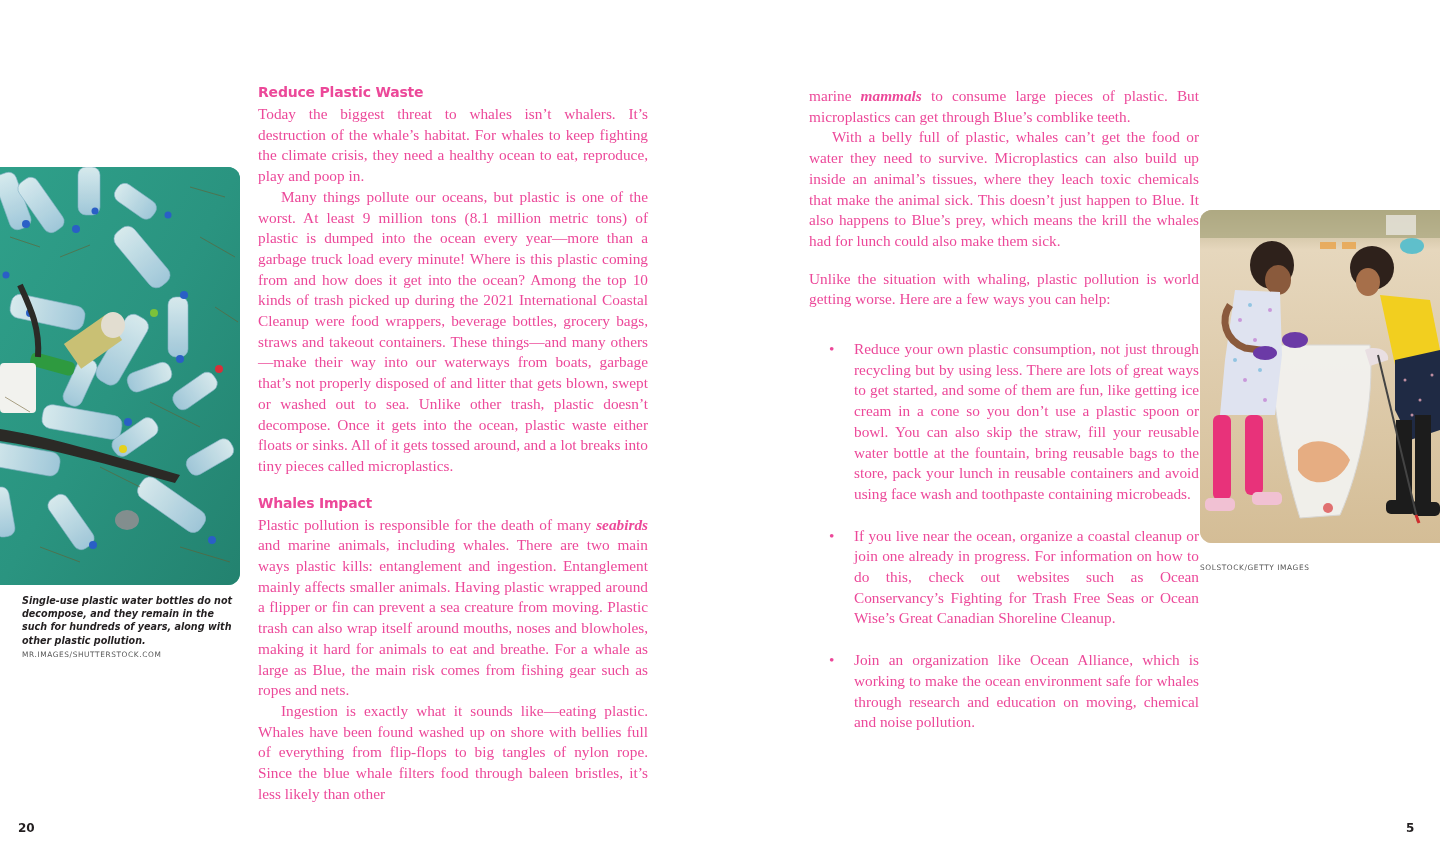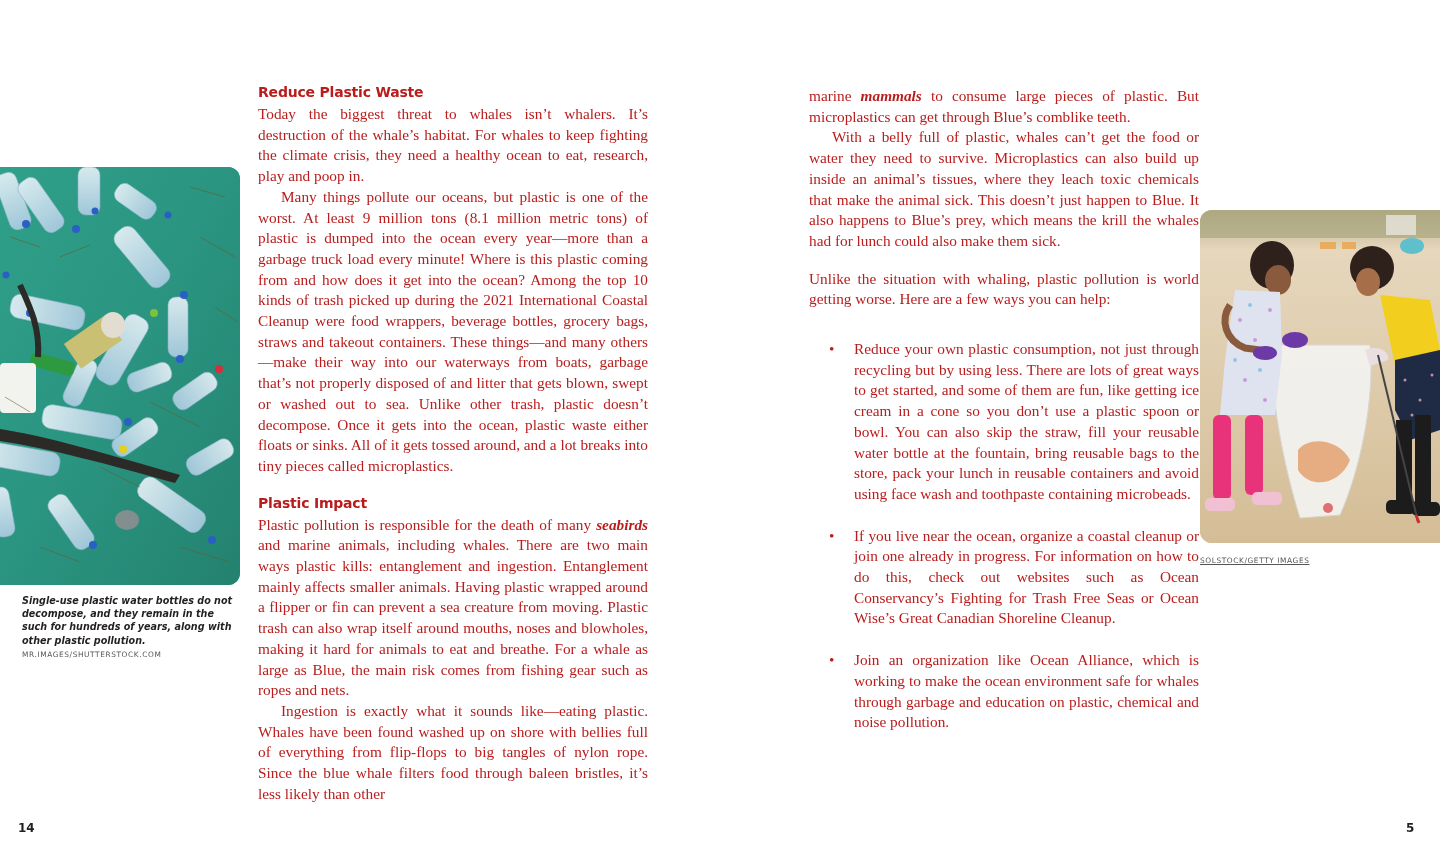--- a/index.html
+++ b/index.html
@@ -1,18 +1,18 @@
 <!DOCTYPE html>
 <html><head>
   <meta charset="utf-8">
   <style>
     html, body { margin: 0; padding: 0; background: #ffffff; }
     body { width: 1440px; height: 855px; position: relative; overflow: hidden; color: #231f20; }
 
-    .col { position: absolute; font-family: "Liberation Serif", "DejaVu Serif", serif; font-size: 15.3px; line-height: 20.7px; text-align: justify; color: #b91c1c; }
+    .col { position: absolute; font-family: "Liberation Serif", "DejaVu Serif", serif; font-size: 15.3px; line-height: 20.7px; text-align: justify; color: #ec4899; }
     .col-left { left: 258px; top: 83px; width: 390px; }
     .col-right { left: 793px; top: 86px; width: 390px; margin-left: 16px; }
 
     .heading { font-family: "DejaVu Sans", "Liberation Sans", sans-serif; font-weight: bold; font-size: 14px; letter-spacing: -0.2px; margin: 0 0 3px 0; line-height: 18px; }
     .p { margin: 0; }
     .indent { text-indent: 23px; }
     .gap { height: 17px; }
     .para-end { text-align-last: left; }
 
     .bullets { list-style: none; margin: 0; padding: 0; }
@@ -21,21 +21,21 @@
     .first-bullet { margin-top: 29px; }
 
     .photo { position: absolute; overflow: hidden; }
     .photo-left { left: 0; top: 167px; width: 240px; height: 418px; border-radius: 0 12px 12px 0; background: #2e9a86; }
     .photo-right { left: 1200px; top: 210px; width: 240px; height: 333px; border-radius: 12px 0 0 12px; background: #d9c5a6; }
 
     .caption { position: absolute; font-family: "DejaVu Sans", "Liberation Sans", sans-serif; font-style: italic; font-weight: bold; font-size: 9.6px; line-height: 13.2px; color: #231f20; }
     .caption-left { left: 22px; top: 594px; width: 215px; }
     .caption-right { left: 1200px; top: 553px; width: 238px; }
     .credit { font-style: normal; font-weight: normal; font-size: 7.4px; letter-spacing: 0.6px; color: #555; }
-    .credit-block { display: block; margin-top: 1px; text-decoration: underline; }
+    .credit-block { display: block; margin-top: 8px; }
 
     .page-num { position: absolute; top: 821px; font-family: "DejaVu Sans", "Liberation Sans", sans-serif; font-weight: bold; font-size: 12px; color: #231f20; }
     .pn-left { left: 18px; }
     .pn-right { left: 1406px; }
   </style>
 </head>
 <body>
 
 <div class="photo photo-left">
   <svg width="240" height="418" viewBox="0 0 240 418" xmlns="http://www.w3.org/2000/svg">
@@ -109,37 +109,37 @@
   </svg>
 </div>
 
 <div class="caption caption-left">
   <span>Single-use plastic water bottles do not decompose, and they remain in the such for hundreds of years, along with other plastic pollution.</span>
   <span class="credit">MR.IMAGES/SHUTTERSTOCK.COM</span>
 </div>
 
 <div class="col col-left">
   <h2 class="heading">Reduce Plastic Waste</h2>
-  <p class="p para-end">Today the biggest threat to whales isn’t whalers. It’s destruction of the whale’s habitat. For whales to keep fighting the climate crisis, they need a healthy ocean to eat, research, play and poop in.</p>
+  <p class="p para-end">Today the biggest threat to whales isn’t whalers. It’s destruction of the whale’s habitat. For whales to keep fighting the climate crisis, they need a healthy ocean to eat, reproduce, play and poop in.</p>
   <p class="p indent para-end">Many things pollute our oceans, but plastic is one of the worst. At least 9 million tons (8.1 million metric tons) of plastic is dumped into the ocean every year—more than a garbage truck load every minute! Where is this plastic coming from and how does it get into the ocean? Among the top 10 kinds of trash picked up during the 2021 International Coastal Cleanup were food wrappers, beverage bottles, grocery bags, straws and takeout containers. These things—and many others—make their way into our waterways from boats, garbage that’s not properly disposed of and litter that gets blown, swept or washed out to sea. Unlike other trash, plastic doesn’t decompose. Once it gets into the ocean, plastic waste either floats or sinks. All of it gets tossed around, and a lot breaks into tiny pieces called microplastics.</p>
   <div class="gap"></div>
-  <h2 class="heading">Plastic Impact</h2>
+  <h2 class="heading">Whales Impact</h2>
   <p class="p para-end"><span>Plastic pollution is responsible for the death of many </span><b><i>seabirds</i></b><span> and marine animals, including whales. There are two main ways plastic kills: entanglement and ingestion. Entanglement mainly affects smaller animals. Having plastic wrapped around a flipper or fin can prevent a sea creature from moving. Plastic trash can also wrap itself around mouths, noses and blowholes, making it hard for animals to eat and breathe. For a whale as large as Blue, the main risk comes from fishing gear such as ropes and nets.</span></p>
   <p class="p indent">Ingestion is exactly what it sounds like—eating plastic. Whales have been found washed up on shore with bellies full of everything from flip-flops to big tangles of nylon rope. Since the blue whale filters food through baleen bristles, it’s less likely than other</p>
 </div>
 
 <div class="col col-right">
   <p class="p para-end"><span>marine </span><b><i>mammals</i></b><span> to consume large pieces of plastic. But microplastics can get through Blue’s comblike teeth.</span></p>
   <p class="p indent para-end">With a belly full of plastic, whales can’t get the food or water they need to survive. Microplastics can also build up inside an animal’s tissues, where they leach toxic chemicals that make the animal sick. This doesn’t just happen to Blue. It also happens to Blue’s prey, which means the krill the whales had for lunch could also make them sick.</p>
   <div class="gap"></div>
   <p class="p para-end">Unlike the situation with whaling, plastic pollution is world getting worse. Here are a few ways you can help:</p>
   <ul class="bullets">
     <li class="bullet first-bullet para-end"><span class="dot">•</span><span>Reduce your own plastic consumption, not just through recycling but by using less. There are lots of great ways to get started, and some of them are fun, like getting ice cream in a cone so you don’t use a plastic spoon or bowl. You can also skip the straw, fill your reusable water bottle at the fountain, bring reusable bags to the store, pack your lunch in reusable containers and avoid using face wash and toothpaste containing microbeads.</span></li>
     <li class="bullet para-end"><span class="dot">•</span><span>If you live near the ocean, organize a coastal cleanup or join one already in progress. For information on how to do this, check out websites such as Ocean Conservancy’s Fighting for Trash Free Seas or Ocean Wise’s Great Canadian Shoreline Cleanup.</span></li>
-    <li class="bullet para-end"><span class="dot">•</span><span>Join an organization like Ocean Alliance, which is working to make the ocean environment safe for whales through garbage and education on plastic, chemical and noise pollution.</span></li>
+    <li class="bullet para-end"><span class="dot">•</span><span>Join an organization like Ocean Alliance, which is working to make the ocean environment safe for whales through research and education on moving, chemical and noise pollution.</span></li>
   </ul>
 </div>
 
 <div class="photo photo-right">
   <svg width="240" height="333" viewBox="0 0 240 333" xmlns="http://www.w3.org/2000/svg">
     <defs>
       <linearGradient id="sand" x1="0" y1="0" x2="0" y2="1">
         <stop offset="0" stop-color="#b9ae8a"></stop>
         <stop offset="0.12" stop-color="#e6d7bd"></stop>
         <stop offset="1" stop-color="#d4bd96"></stop>
@@ -196,14 +196,14 @@
     <path d="M165 140 C175 135 190 140 188 150 L170 156 Z" fill="#e9dfe2"></path>
     <line x1="178" y1="145" x2="218" y2="312" stroke="#444" stroke-width="2"></line>
     <line x1="216" y1="305" x2="219" y2="313" stroke="#d12c2c" stroke-width="3"></line>
   </svg>
 </div>
 
 <div class="caption caption-right">
   <span class="credit credit-block">SOLSTOCK/GETTY IMAGES</span>
 </div>
 
-<div class="page-num pn-left">14</div>
+<div class="page-num pn-left">20</div>
 <div class="page-num pn-right">5</div>
 
 </body></html>

